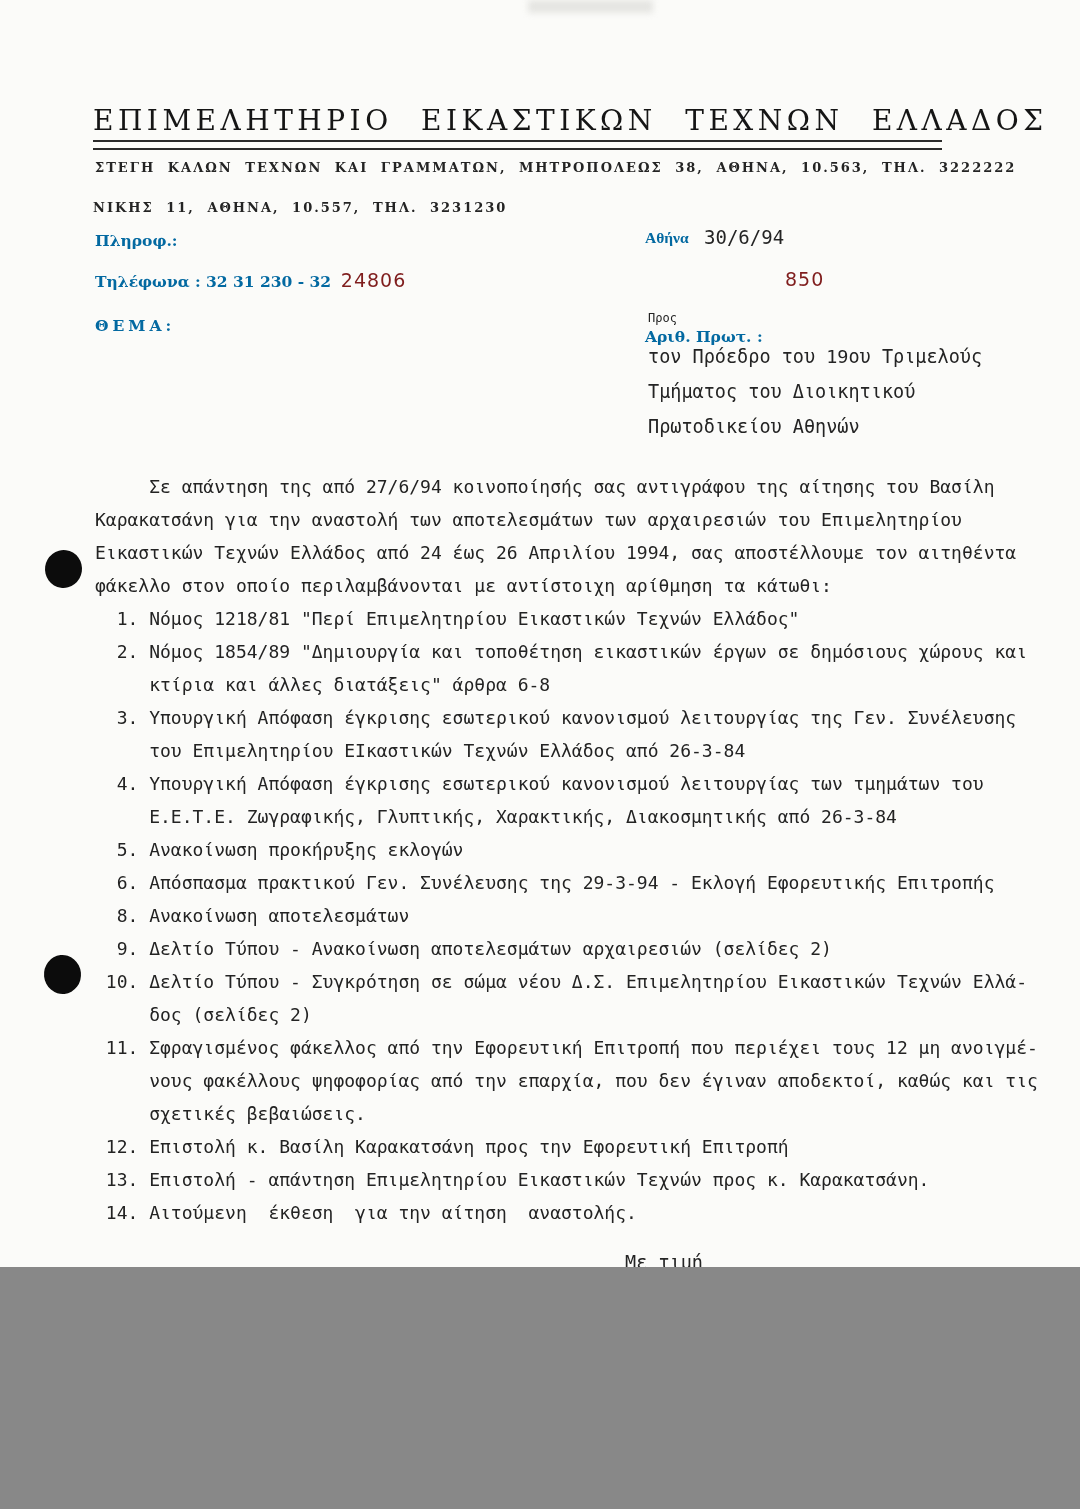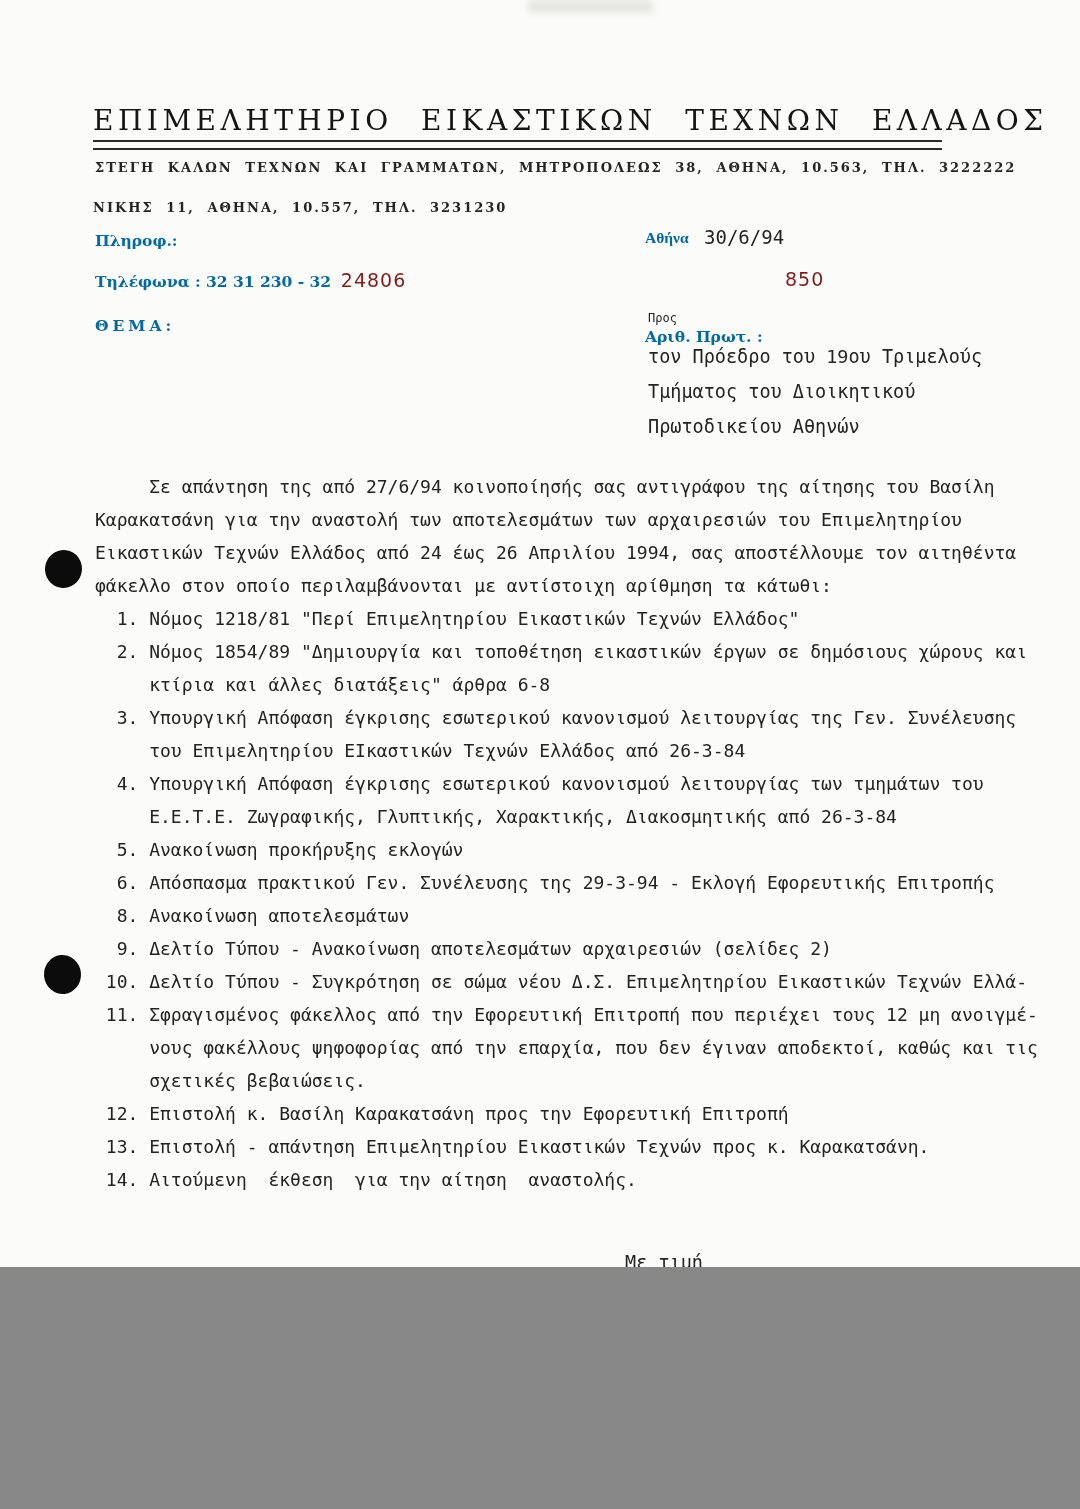--- a/index.html
+++ b/index.html
@@ -117,20 +117,21 @@
     <div class="bodyline">     κτίρια και άλλες διατάξεις" άρθρα 6-8</div>
     <div class="bodyline">  3. Υπουργική Απόφαση έγκρισης εσωτερικού κανονισμού λειτουργίας της Γεν. Συνέλευσης</div>
     <div class="bodyline">     του Επιμελητηρίου ΕΙκαστικών Τεχνών Ελλάδος από 26-3-84</div>
     <div class="bodyline">  4. Υπουργική Απόφαση έγκρισης εσωτερικού κανονισμού λειτουργίας των τμημάτων του</div>
     <div class="bodyline">     Ε.Ε.Τ.Ε. Ζωγραφικής, Γλυπτικής, Χαρακτικής, Διακοσμητικής από 26-3-84</div>
     <div class="bodyline">  5. Ανακοίνωση προκήρυξης εκλογών</div>
     <div class="bodyline">  6. Απόσπασμα πρακτικού Γεν. Συνέλευσης της 29-3-94 - Εκλογή Εφορευτικής Επιτροπής</div>
     <div class="bodyline">  8. Ανακοίνωση αποτελεσμάτων</div>
     <div class="bodyline">  9. Δελτίο Τύπου - Ανακοίνωση αποτελεσμάτων αρχαιρεσιών (σελίδες 2)</div>
     <div class="bodyline"> 10. Δελτίο Τύπου - Συγκρότηση σε σώμα νέου Δ.Σ. Επιμελητηρίου Εικαστικών Τεχνών Ελλά-</div>
+    <div class="bodyline">     δος (σελίδες 2)</div>
     <div class="bodyline"> 11. Σφραγισμένος φάκελλος από την Εφορευτική Επιτροπή που περιέχει τους 12 μη ανοιγμέ-</div>
     <div class="bodyline">     νους φακέλλους ψηφοφορίας από την επαρχία, που δεν έγιναν αποδεκτοί, καθώς και τις</div>
     <div class="bodyline">     σχετικές βεβαιώσεις.</div>
     <div class="bodyline"> 12. Επιστολή κ. Βασίλη Καρακατσάνη προς την Εφορευτική Επιτροπή</div>
     <div class="bodyline"> 13. Επιστολή - απάντηση Επιμελητηρίου Εικαστικών Τεχνών προς κ. Καρακατσάνη.</div>
     <div class="bodyline"> 14. Αιτούμενη  έκθεση  για την αίτηση  αναστολής.</div>
   </div>
 
   <div class="abs tw salutation">Με τιμή</div>
   <div class="abs tw sig-title-left">Ο Πρόεδρος</div>

